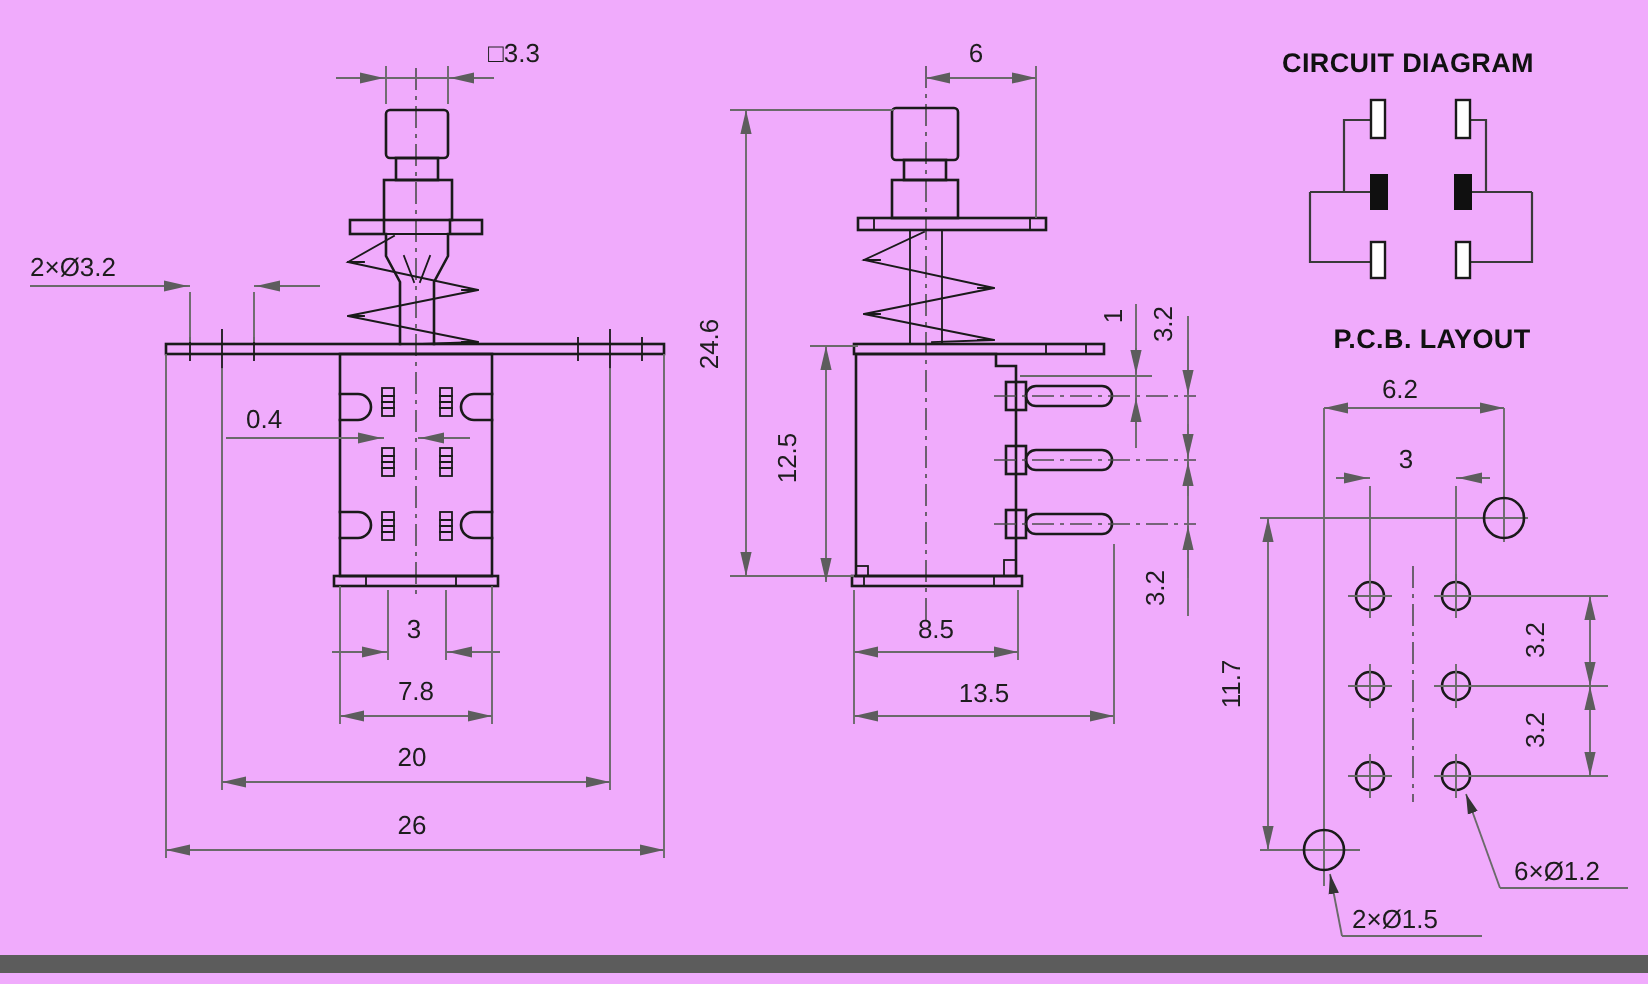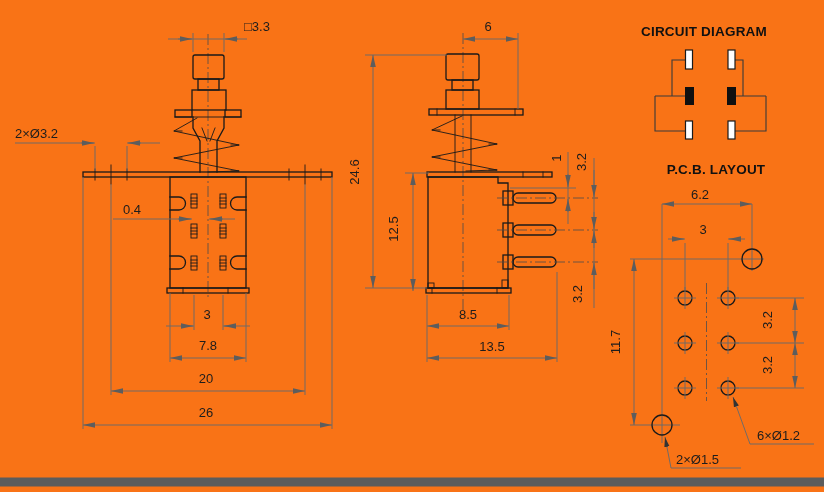--- a/index.html
+++ b/index.html
@@ -1,16 +1,16 @@
 <!DOCTYPE html>
 <html><head>
 <meta charset="utf-8">
 <style>
   html,body{margin:0;padding:0;background:#fff;}
-  #stage{position:relative;width:824px;height:492px;background:#f97316;overflow:hidden;
+  #stage{position:relative;width:824px;height:492px;background:#f0abfc;overflow:hidden;
          font-family:"Liberation Sans",sans-serif;}
   svg{display:block;}
   .o   {stroke:#1a1a1a;stroke-width:1.3;fill:none;stroke-linejoin:miter;stroke-linecap:square;}
   .o2  {stroke:#1a1a1a;stroke-width:0.9;fill:none;stroke-linecap:square;}
   .d   {stroke:#6a6a6a;stroke-width:0.95;fill:none;stroke-linecap:butt;}
   .cl  {stroke:#4d4d4d;stroke-width:0.8;fill:none;stroke-dasharray:11,3,2,3;}
   .t   {font-family:"Liberation Sans",sans-serif;font-size:13px;fill:#1d1d1d;}
   .tt  {font-family:"Liberation Sans",sans-serif;font-size:13.5px;font-weight:700;fill:#111;letter-spacing:0.2px;}
   .wire{stroke:#3a3a3a;stroke-width:1.1;fill:none;}
   .term{stroke:#1a1a1a;stroke-width:1.2;fill:#fff;}

